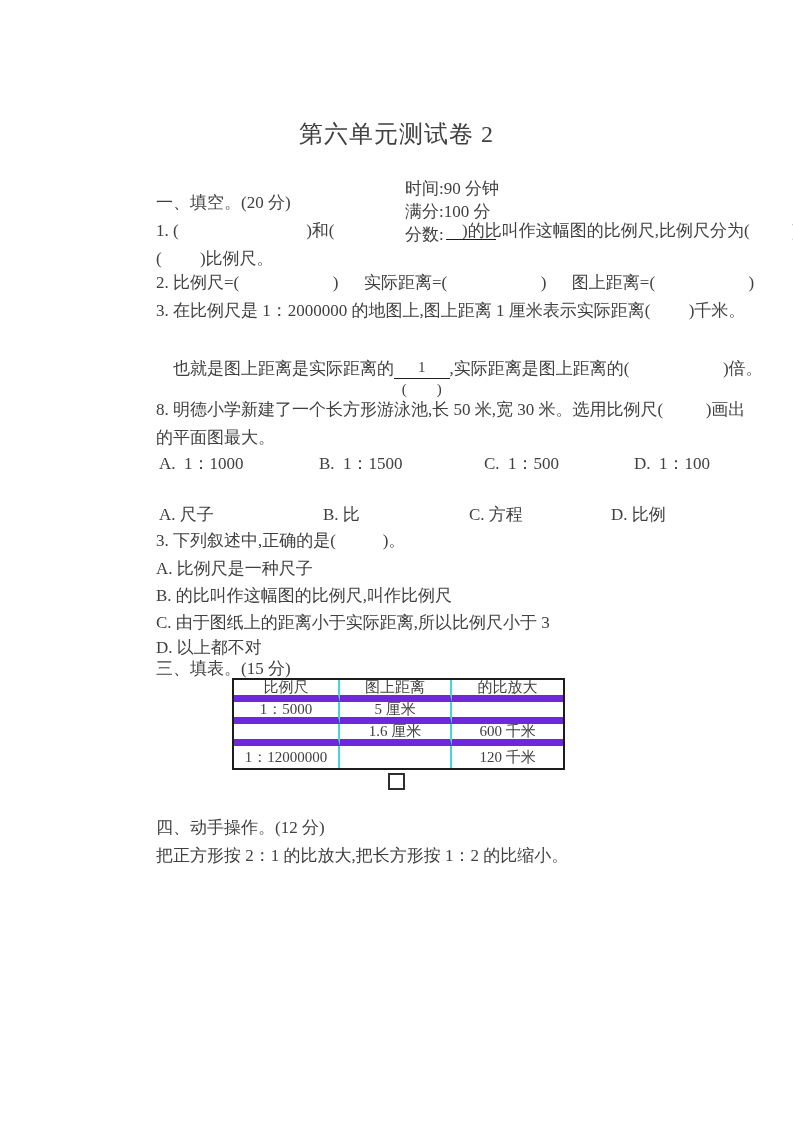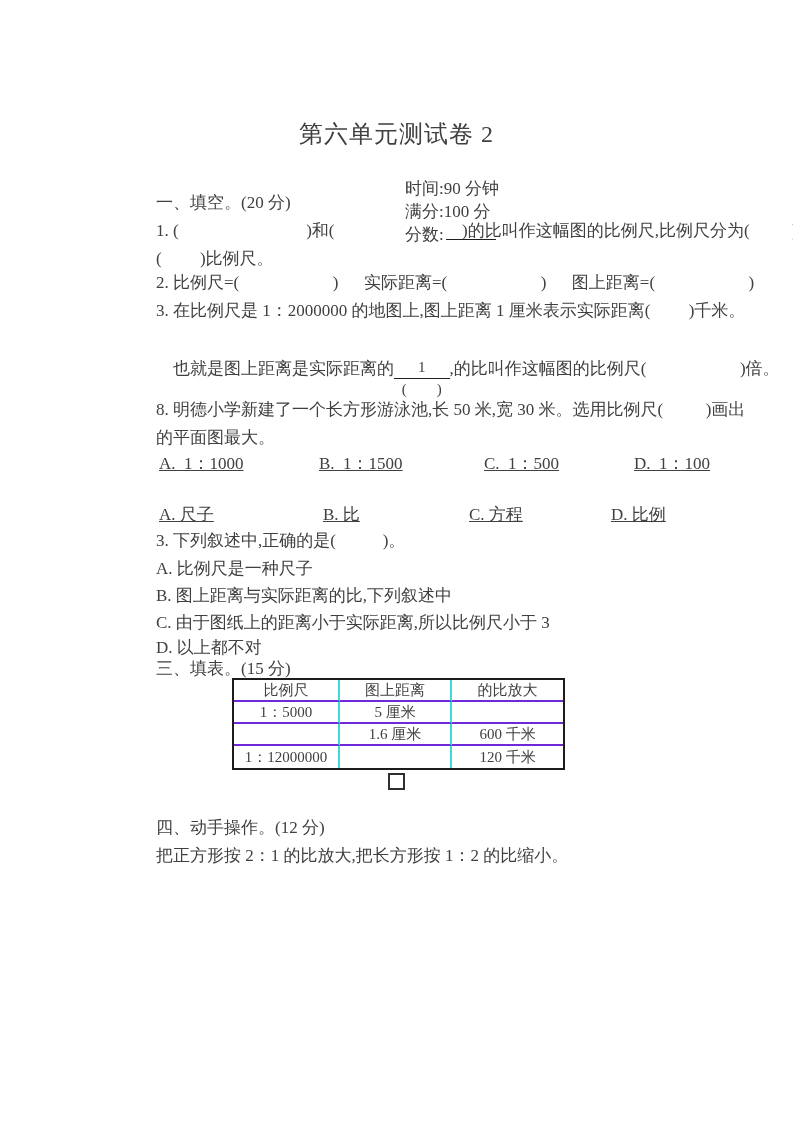--- a/index.html
+++ b/index.html
@@ -29,21 +29,21 @@
     width:50px;height:15px;
     border-bottom:1.6px solid #1f1f1f;
     margin-left:2px;
   }
   .line{
     position:absolute;left:124px;
     white-space:pre;
     line-height:20px;
     margin-left:32px;
   }
-  .opt{position:absolute;top:0;white-space:pre;text-decoration:underline;}
+  .opt{position:absolute;top:0;white-space:pre;}
   .optline{width:560px;height:20px;}
   .frac{
     display:inline-flex;
     flex-direction:column;
     align-items:center;
     vertical-align:middle;
     transform:translateY(8px);
     line-height:1;
   }
   .frac .num{
@@ -65,21 +65,21 @@
     grid-auto-rows:22px;
     background:#ffffff;
   }
   .cell{
     display:flex;align-items:center;justify-content:center;
     font-size:15px;
     white-space:pre;
     overflow:hidden;
   }
   .cell.br{border-right:2px solid #3fd9d9;}
-  .cell.bb{border-bottom:2px solid #6d28d9;}
+  .cell.bb{border-bottom:7px solid #6d28d9;}
   .table-anchor{
     position:absolute;left:388px;top:773px;
     width:13px;height:13px;
     border:2px solid #2e2e2e;
     background:#ffffff;
   }
 </style>
 </head>
 <body>
 
@@ -92,40 +92,40 @@
     <span class="seg">满分:100 分</span>
     <span>分数:</span><span class="blankline"></span>
   </div>
 
   <div class="line" style="top:193px">一、填空。(20 分)</div>
   <div class="line" style="top:221px">1. (                              )和(                              )的比叫作这幅图的比例尺,比例尺分为(          )比例尺和</div>
   <div class="line" style="top:249px">(         )比例尺。</div>
   <div class="line" style="top:273px">2. 比例尺=(                      )      实际距离=(                      )      图上距离=(                      )</div>
   <div class="line" style="top:301px">3. 在比例尺是 1：2000000 的地图上,图上距离 1 厘米表示实际距离(         )千米。</div>
   <div class="line" style="top:332px">
-    <span>也就是图上距离是实际距离的</span><span class="frac"><span class="num">1</span><span class="den">(        )</span></span><span>,的比叫作这幅图的比例尺(                      )倍。</span>
+    <span>也就是图上距离是实际距离的</span><span class="frac"><span class="num">1</span><span class="den">(        )</span></span><span>,实际距离是图上距离的(                      )倍。</span>
   </div>
 
   <div class="line" style="top:400px">8. 明德小学新建了一个长方形游泳池,长 50 米,宽 30 米。选用比例尺(          )画出</div>
   <div class="line" style="top:428px">的平面图最大。</div>
   <div class="line optline" style="top:454px">
     <span class="opt" style="left:3px">A.  1：1000</span>
     <span class="opt" style="left:163px">B.  1：1500</span>
     <span class="opt" style="left:328px">C.  1：500</span>
     <span class="opt" style="left:478px">D.  1：100</span>
   </div>
   <div class="line optline" style="top:505px">
     <span class="opt" style="left:3px">A. 尺子</span>
     <span class="opt" style="left:167px">B. 比</span>
     <span class="opt" style="left:313px">C. 方程</span>
     <span class="opt" style="left:455px">D. 比例</span>
   </div>
   <div class="line" style="top:531px">3. 下列叙述中,正确的是(           )。</div>
   <div class="line" style="top:559px">A. 比例尺是一种尺子</div>
-  <div class="line" style="top:586px">B. 图上距离与实际距离的比,下列叙述中</div>
+  <div class="line" style="top:586px">B. 的比叫作这幅图的比例尺,叫作比例尺</div>
   <div class="line" style="top:613px">C. 由于图纸上的距离小于实际距离,所以比例尺小于 3</div>
   <div class="line" style="top:638px">D. 以上都不对</div>
 
   <div class="line" style="top:659px">三、填表。(15 分)</div>
   <div class="fill-table">
     <div class="cell br bb">比例尺</div>
     <div class="cell br bb">图上距离</div>
     <div class="cell bb">的比放大</div>
 
     <div class="cell br bb">1：5000</div>

